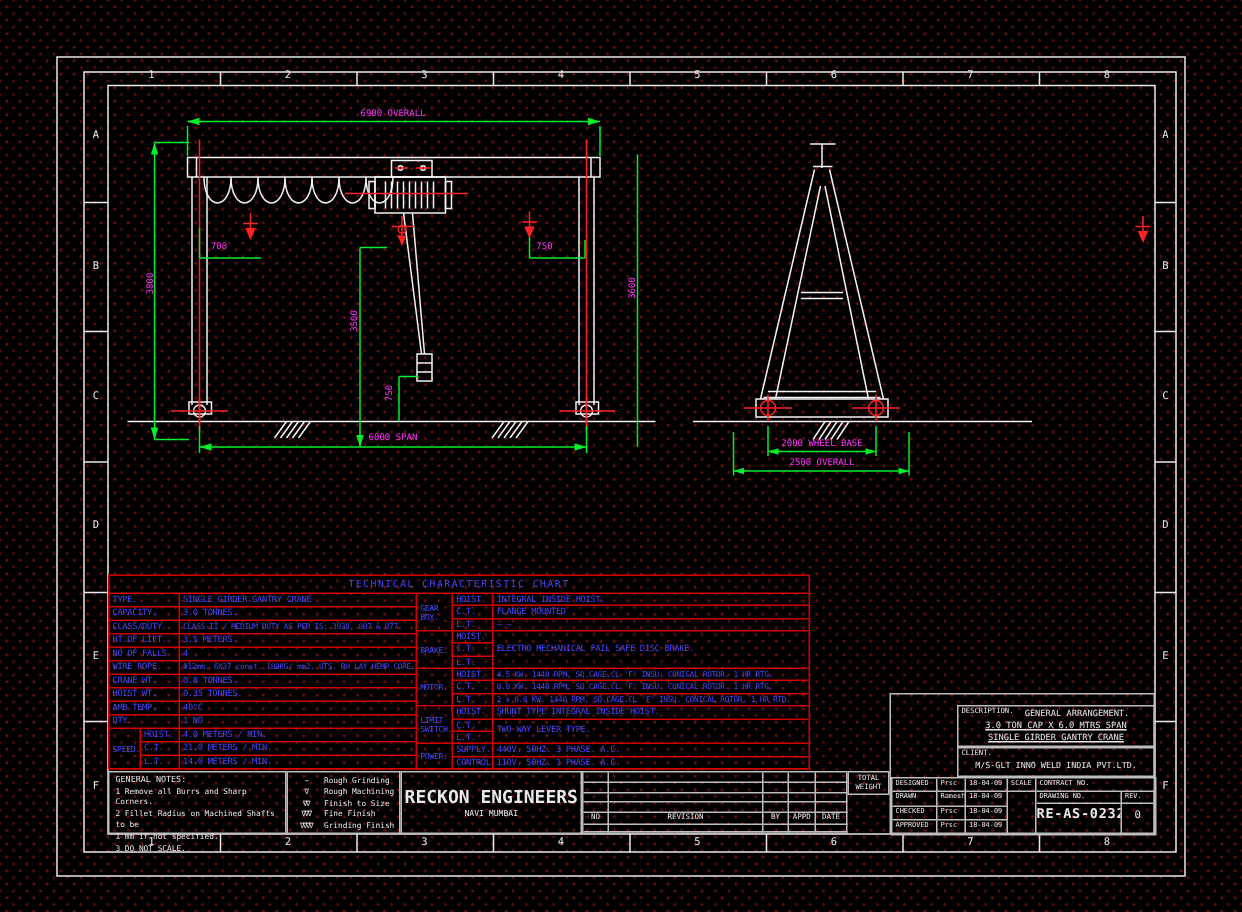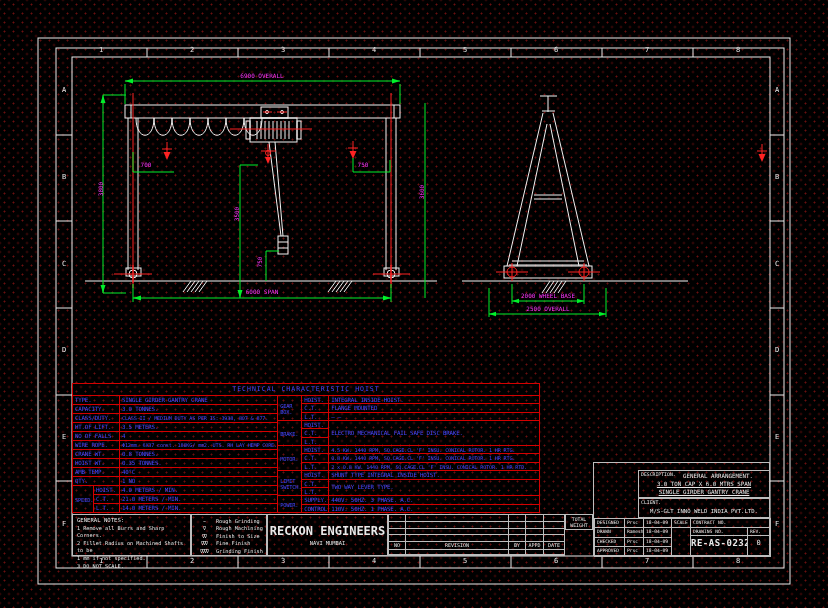--- a/index.html
+++ b/index.html
@@ -194,21 +194,21 @@
   <span class="dimtxt vdim" style="left:86px;top:186px;width:30px;">3800</span>
   <span class="dimtxt vdim" style="left:222px;top:211px;width:30px;">3500</span>
   <span class="dimtxt vdim" style="left:407px;top:189px;width:30px;">3600</span>
   <span class="dimtxt" style="left:131px;top:162px;width:30px;">700</span>
   <span class="dimtxt" style="left:348px;top:162px;width:30px;">750</span>
   <span class="dimtxt vdim" style="left:245px;top:259px;width:30px;">750</span>
   <span class="dimtxt" style="left:508px;top:293px;width:80px;">2000 WHEEL BASE</span>
   <span class="dimtxt" style="left:508px;top:306px;width:80px;">2500 OVERALL</span>
 
   <div class="chart">
-    <div class="chart-title">TECHNICAL CHARACTERISTIC HOIST</div>
+    <div class="chart-title">TECHNICAL CHARACTERISTIC CHART</div>
     <div class="chart-body">
       <div class="lgrid">
         <div class="c" style="grid-column:1/3">TYPE.</div>
           <div class="c last">SINGLE GIRDER GANTRY CRANE</div>
         <div class="c" style="grid-column:1/3">CAPACITY.</div>
           <div class="c last">3.0 TONNES.</div>
         <div class="c" style="grid-column:1/3">CLASS/DUTY.</div>
           <div class="c last" style="font-size:5.2px;">CLASS-II / MEDIUM DUTY AS PER IS: 3938, 807 &amp; 877.</div>
         <div class="c" style="grid-column:1/3">HT.OF LIFT.</div>
           <div class="c last">3.5 METERS.</div>

